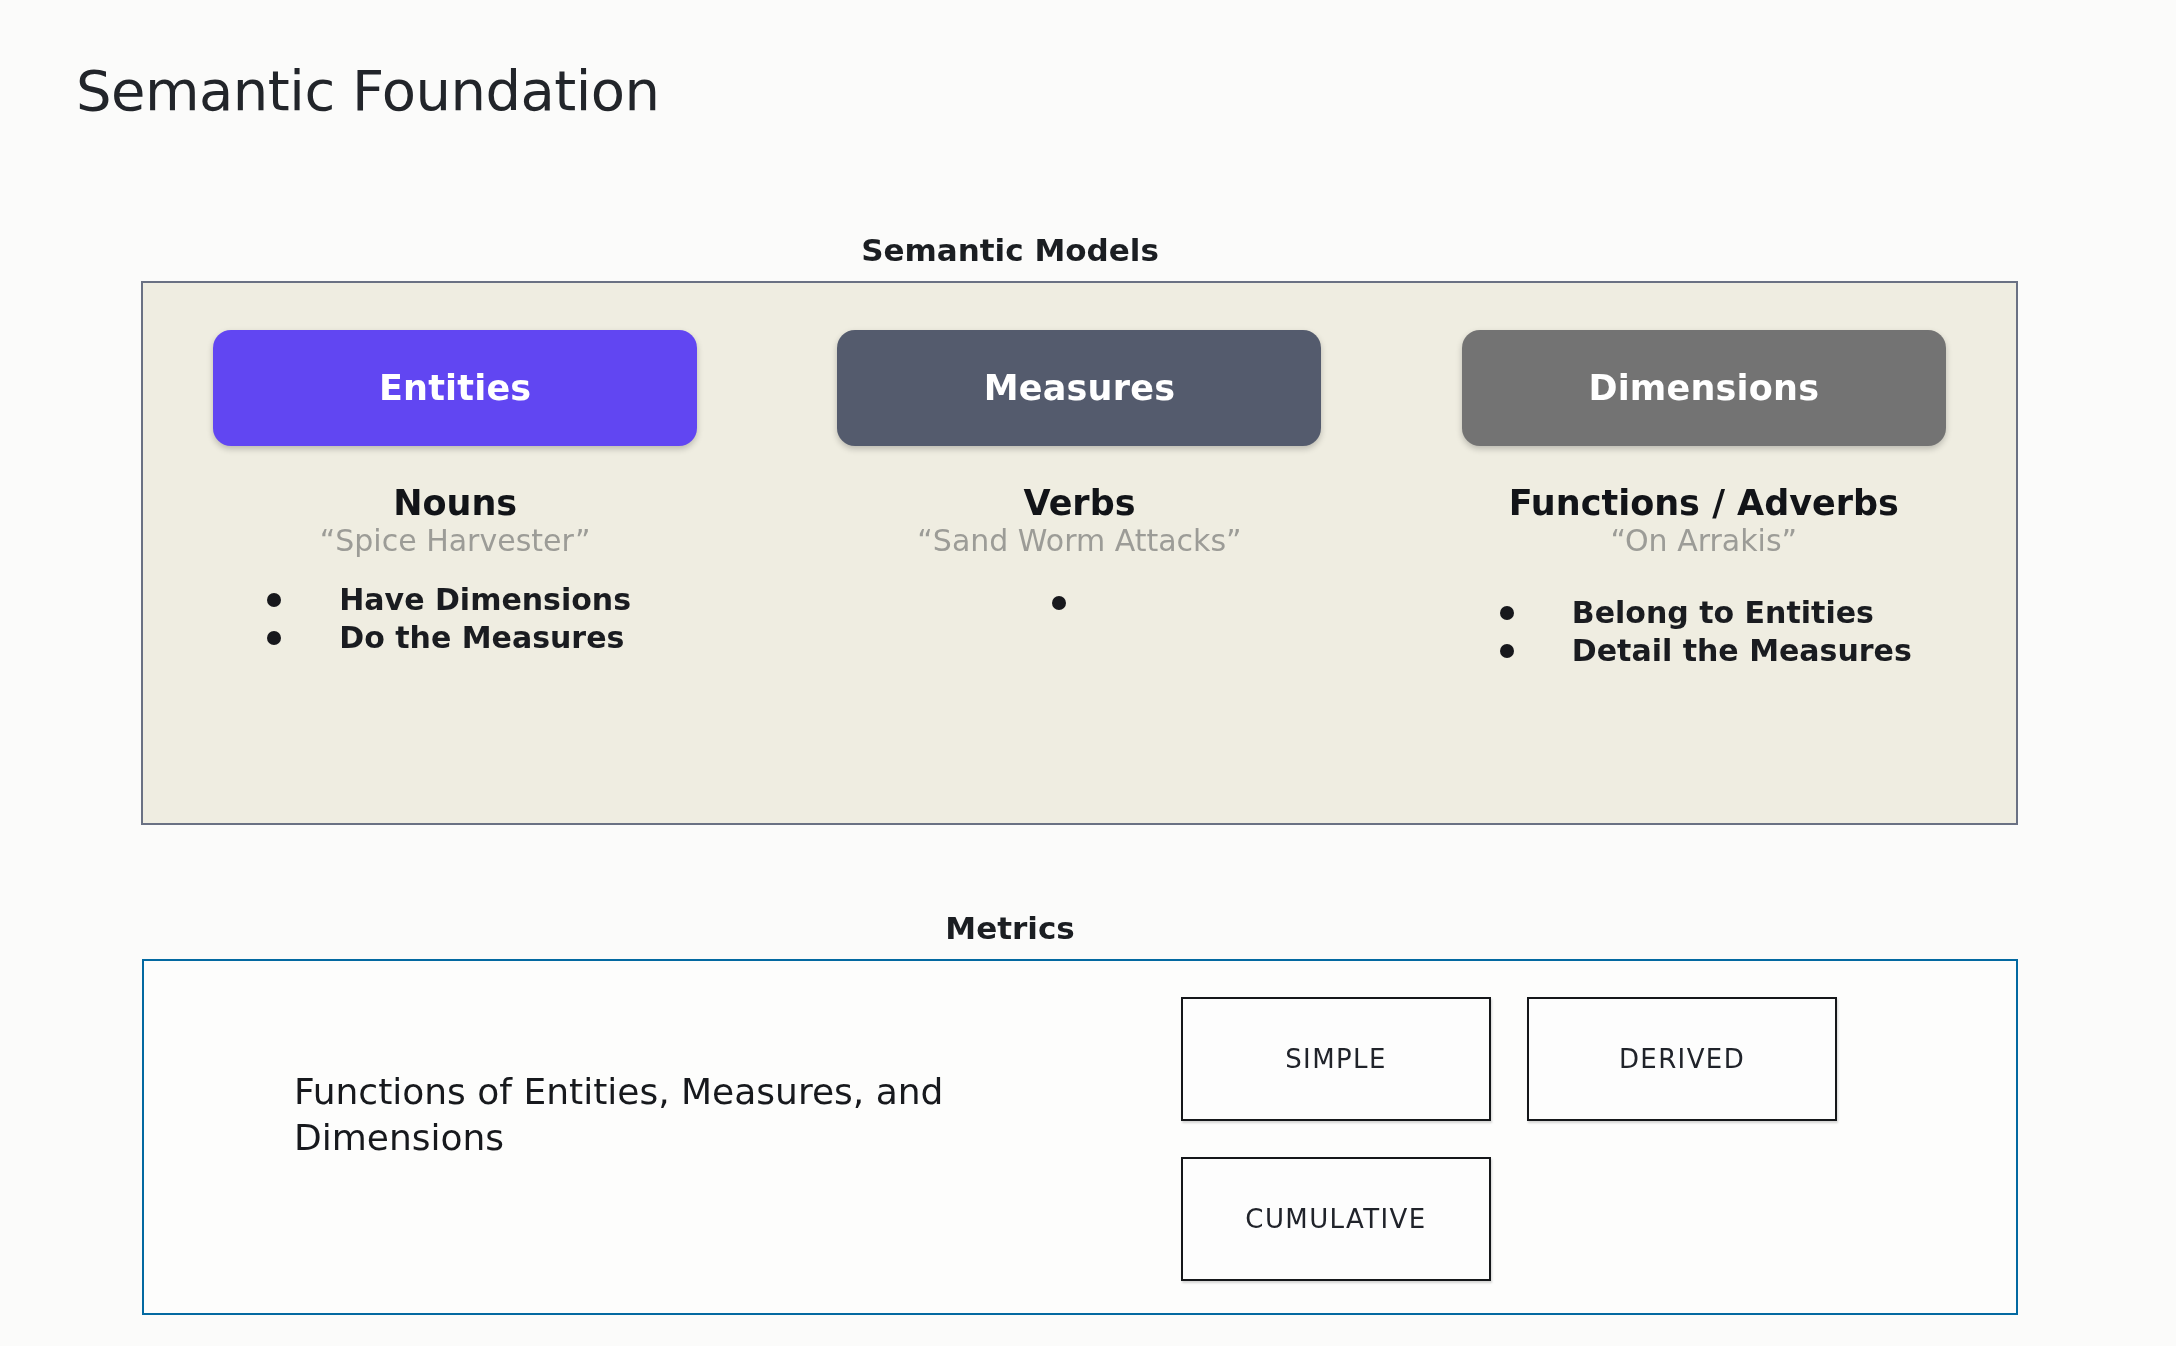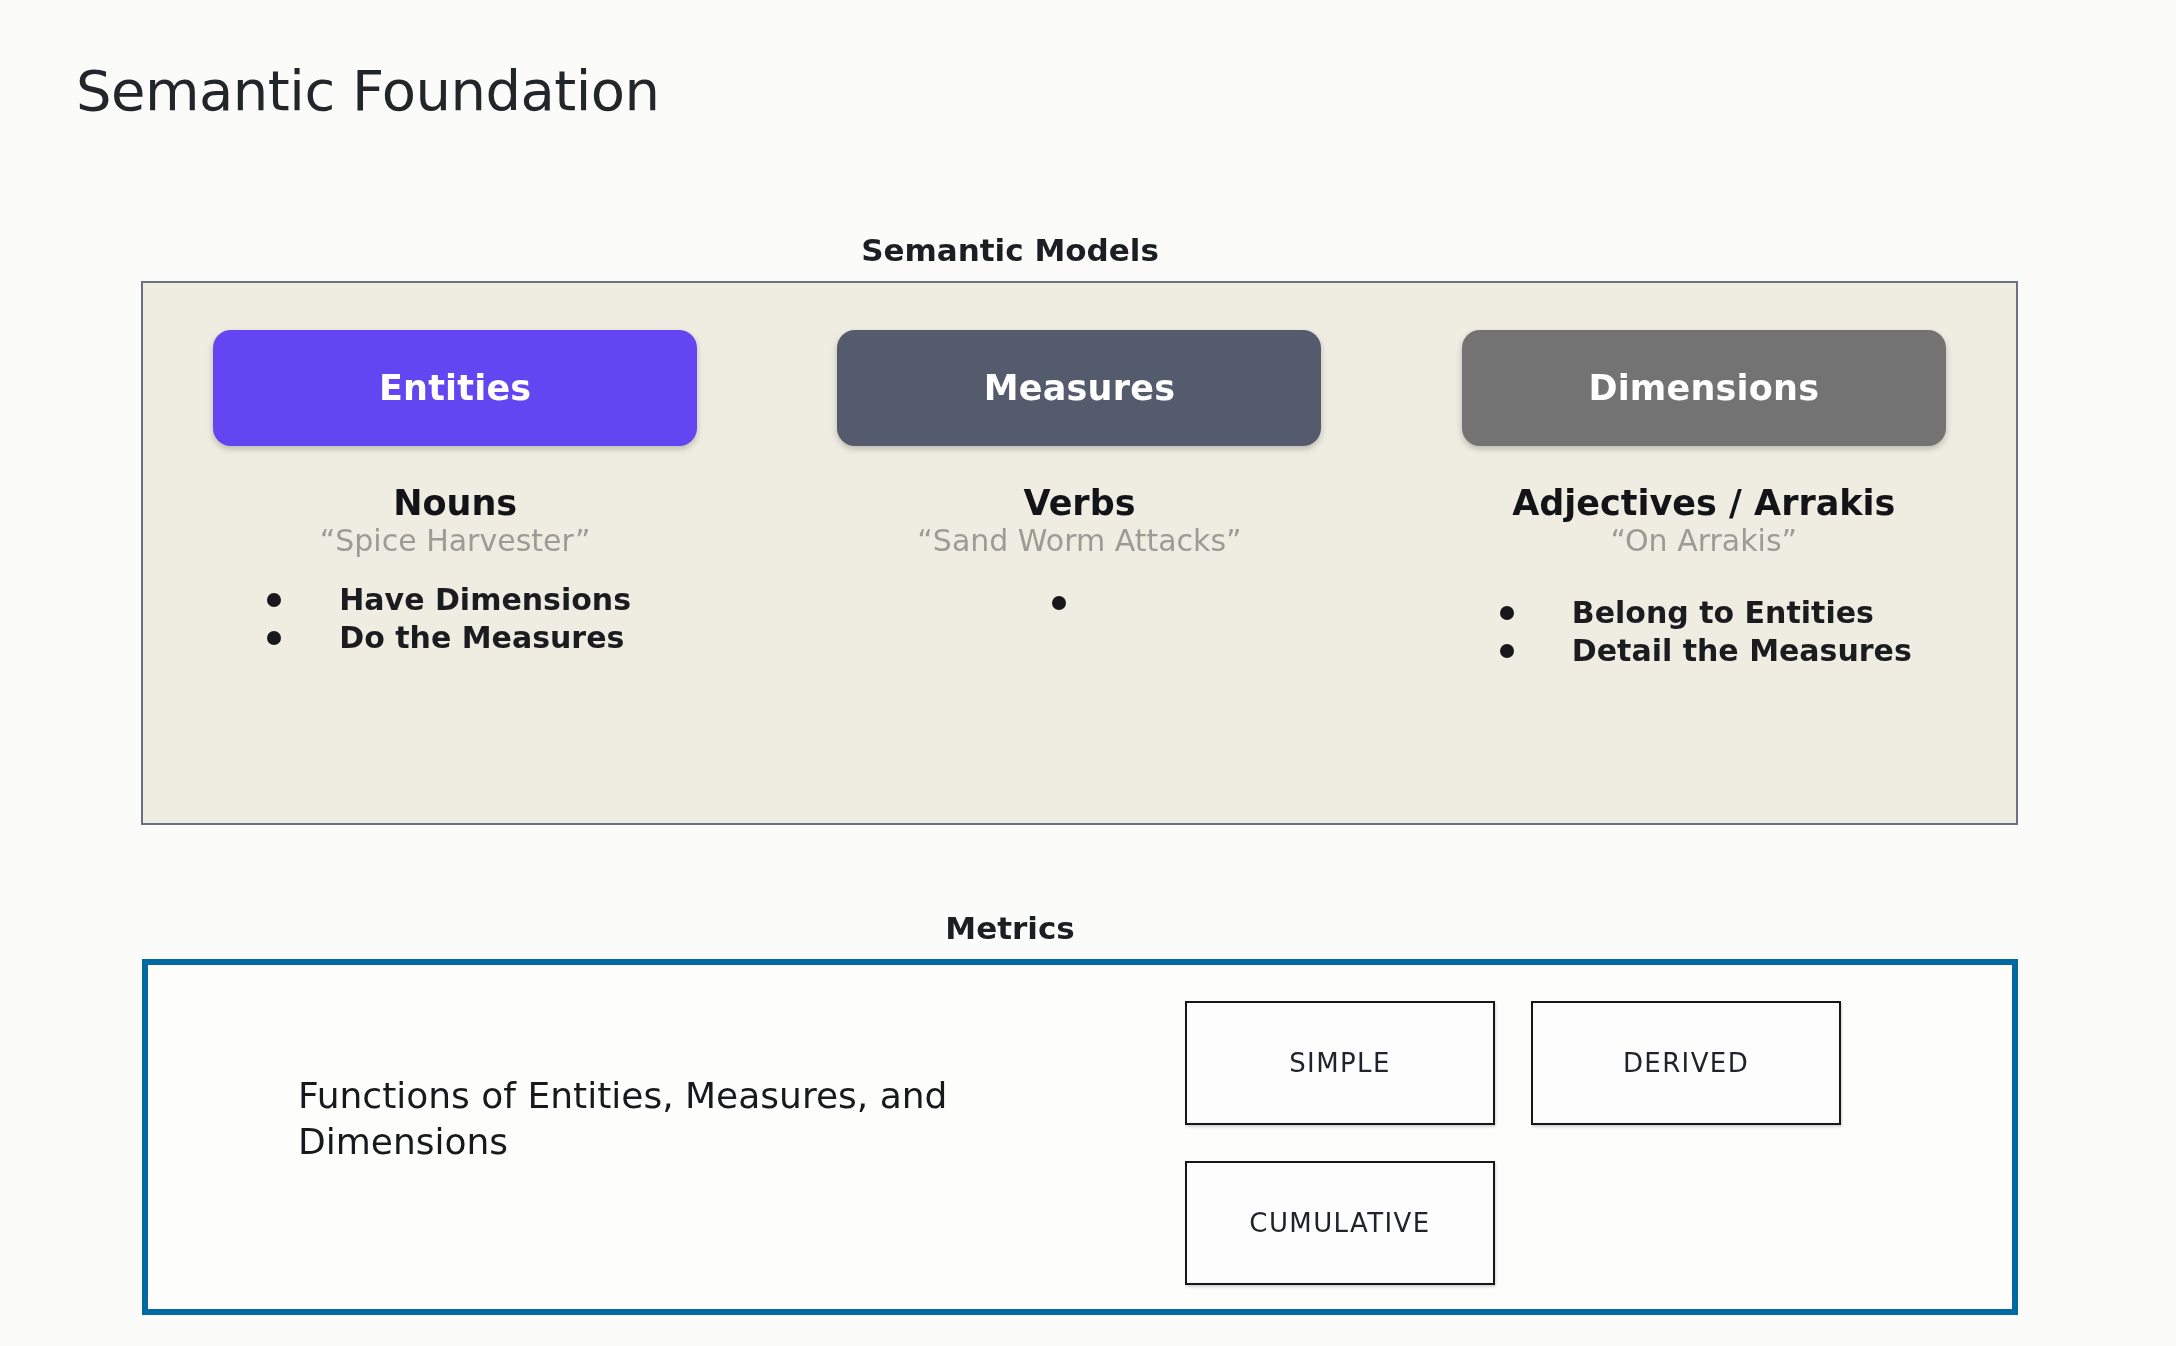--- a/index.html
+++ b/index.html
@@ -154,21 +154,21 @@
   #col-dimensions .sm-bullets { margin-top: 36px; margin-left: 4px; }
 
   
   #metrics-panel {
     position: absolute;
     left: 142px;
     top: 959px;
     width: 1876px;
     height: 356px;
     background: #fdfdfc;
-    border: 6px solid #0369a1;
+    border: 2px solid #0369a1;
     box-sizing: border-box;
   }
 
   #metrics-description {
     position: absolute;
     left: 150px;
     top: 108px;
     font-size: 36px;
     line-height: 1.28;
     color: #17191d;
@@ -233,21 +233,21 @@
       <div class="sm-example">“Sand Worm Attacks”</div>
       <ul class="sm-bullets">
         <li>
           <span class="bullet-dot"></span>
         </li>
       </ul>
     </div>
 
     <div class="sm-col" id="col-dimensions">
       <div class="sm-chip dimensions">Dimensions</div>
-      <div class="sm-partofspeech">Adjectives / Arrakis</div>
+      <div class="sm-partofspeech">Functions / Adverbs</div>
       <div class="sm-example">“On Arrakis”</div>
       <ul class="sm-bullets">
         <li>
           <span class="bullet-dot"></span>
           <span class="bullet-text">Belong to Entities</span>
         </li>
         <li>
           <span class="bullet-dot"></span>
           <span class="bullet-text">Detail the Measures</span>
         </li>

